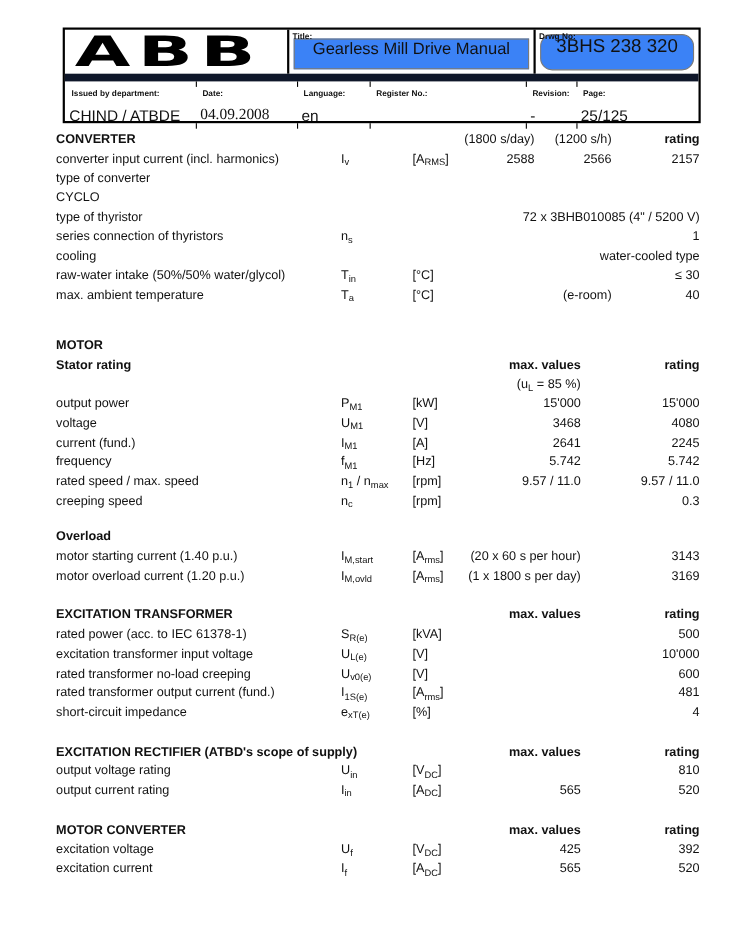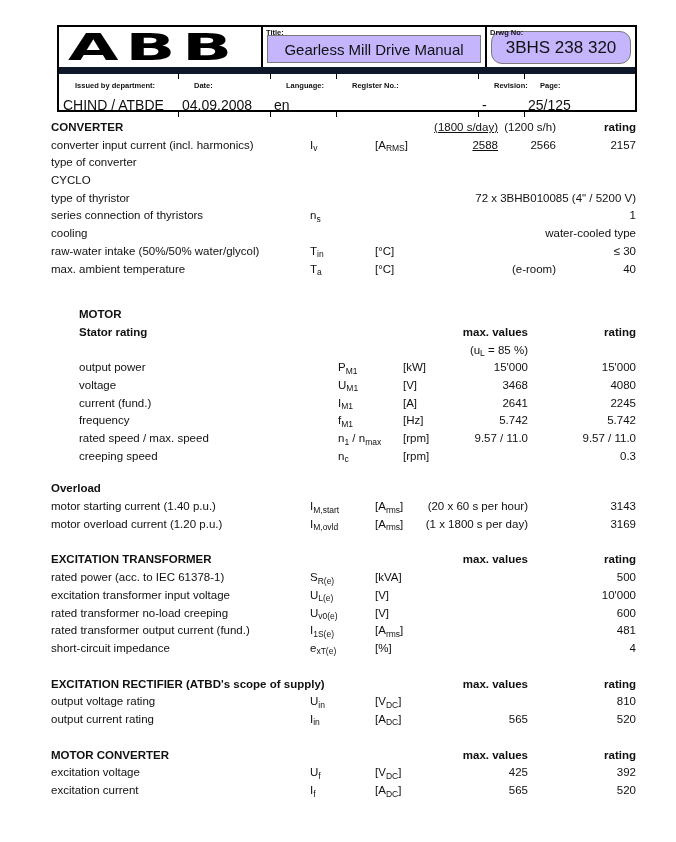--- a/index.html
+++ b/index.html
@@ -8,46 +8,46 @@
   
   .titleblock{position:relative;width:576px;margin:25px 0 0 57px;border:2px solid #000;background:#fff;}
   .tb-row1{display:flex;height:40px;border-bottom:7px solid #0f172a;}
   .tb-cell{position:relative;}
   .tb-logo{width:202px;display:flex;align-items:center;}
   .abb{display:inline-block;font-weight:bold;font-size:38px;line-height:30px;letter-spacing:4px;
        transform:scaleX(1.72);transform-origin:left center;margin-left:9px;font-family:"DejaVu Sans",sans-serif;color:#000;}
   .tb-title{width:222px;border-left:2px solid #000;border-right:2px solid #000;}
   .tb-drwg{flex:1;}
   .tb-lab{position:absolute;top:1px;left:3px;font-size:7.5px;font-weight:bold;z-index:2;}
-  .tb-box{position:absolute;left:4px;right:4px;top:8px;bottom:4px;background:#c4b5fd;border:1px solid #7a7a7a;
-          display:flex;align-items:center;justify-content:center;font-size:15px;white-space:nowrap;}
+  .tb-box{position:absolute;left:4px;right:4px;top:8px;bottom:4px;background:#3b82f6;border:1px solid #7a7a7a;
+          display:flex;align-items:flex-start;justify-content:center;font-size:15px;white-space:nowrap;}
   .tb-box-drwg{top:4px;bottom:3px;font-size:17px;border-radius:11px;}
   .tb-row2{display:flex;height:36px;position:relative;}
   .tb-field{position:relative;}
-  .tb-f-lab{font-size:7.5px;font-weight:bold;padding:2px 0 0 16px;white-space:nowrap;}
+  .tb-f-lab{font-size:7.5px;font-weight:bold;padding:2px 0 0 6px;white-space:nowrap;}
   .tb-f-val{font-size:14px;padding:5px 0 0 4px;white-space:nowrap;}
   .tick{position:absolute;width:1px;height:5px;background:#000;}
   .tick-top{top:0;}
   .tick-bot{bottom:-7px;}
 
   
   .specs{position:relative;width:585px;margin:7px 0 0 51px;}
   .sec{position:relative;}
   .sec-converter{margin-top:0;}
-  .sec-motor{margin-top:28px;margin-left:28px;}
+  .sec-motor{margin-top:28px;}
   .sec-overload{margin-top:15px;}
   .sec-static-excitation{margin-top:18px;}
   .sec-excitation-rectifier{margin-top:18px;}
   .sec-motor-excitation{margin-top:18px;}
   .line{position:relative;height:17.7px;font-size:11.5px;}
   .line span{position:absolute;top:0;line-height:17.7px;white-space:nowrap;}
   .lbl{left:0;}
   .sym{left:259px;}
   .unit{left:324px;}
-  .c1{right:138px;text-decoration:underline;}
+  .c1{right:150px;}
   .c2{right:80px;}
   .c3{right:0;}
   .maxv{right:108px;}
   .rating{right:0;}
   .wide-left{left:259px;}
   .wide-right{right:0;}
   .b{font-weight:bold;}
   sub{font-size:8.5px;line-height:0;vertical-align:baseline;position:relative;bottom:-2.5px;}
 </style>
 </head>
@@ -66,21 +66,21 @@
     </div>
     <div class="tb-cell tb-drwg">
       <div class="tb-lab">Drwg No:</div>
       <div class="tb-box tb-box-drwg">
         <span>3BHS 238 320</span>
       </div>
     </div>
   </div>
   <div class="tb-row2" id="tb-fields">
       <div class="tb-field" style="width: 119px;"><span class="tb-f-lab">Issued by department:</span><span class="tb-f-val" style="display: block;">CHIND / ATBDE</span></div>
-      <div class="tb-field" style="width: 92px;"><span class="tb-f-lab">Date:</span><span class="tb-f-val" style="display: block;">04.09.2008</span></div>
+      <div class="tb-field" style="width: 92px;"><span class="tb-f-lab">Date:</span><span class="tb-f-val" style="display: block; font-family: Liberation Serif, serif;">04.09.2008</span></div>
       <div class="tb-field" style="width: 66px;"><span class="tb-f-lab">Language:</span><span class="tb-f-val" style="display: block;">en</span></div>
       <div class="tb-field" style="width: 142px;"><span class="tb-f-lab">Register No.:</span><span class="tb-f-val" style="display: block;"></span></div>
       <div class="tb-field" style="width: 46px;"><span class="tb-f-lab">Revision:</span><span class="tb-f-val" style="display: block;">-</span></div>
       <div class="tb-field" style="width: 111px;"><span class="tb-f-lab">Page:</span><span class="tb-f-val" style="display: block;">25/125</span></div>
       <div class="tick tick-top" style="left: 119px;"></div>
       <div class="tick tick-bot" style="left: 119px;"></div>
       <div class="tick tick-top" style="left: 211px;"></div>
       <div class="tick tick-bot" style="left: 211px;"></div>
       <div class="tick tick-top" style="left: 277px;"></div>
       <div class="tick tick-bot" style="left: 277px;"></div>

